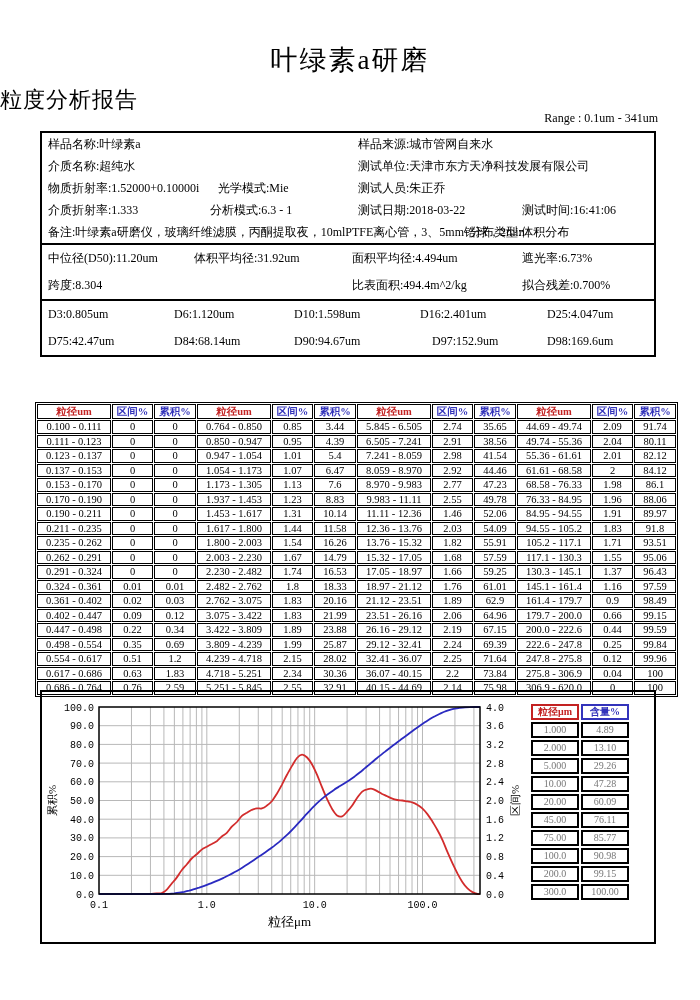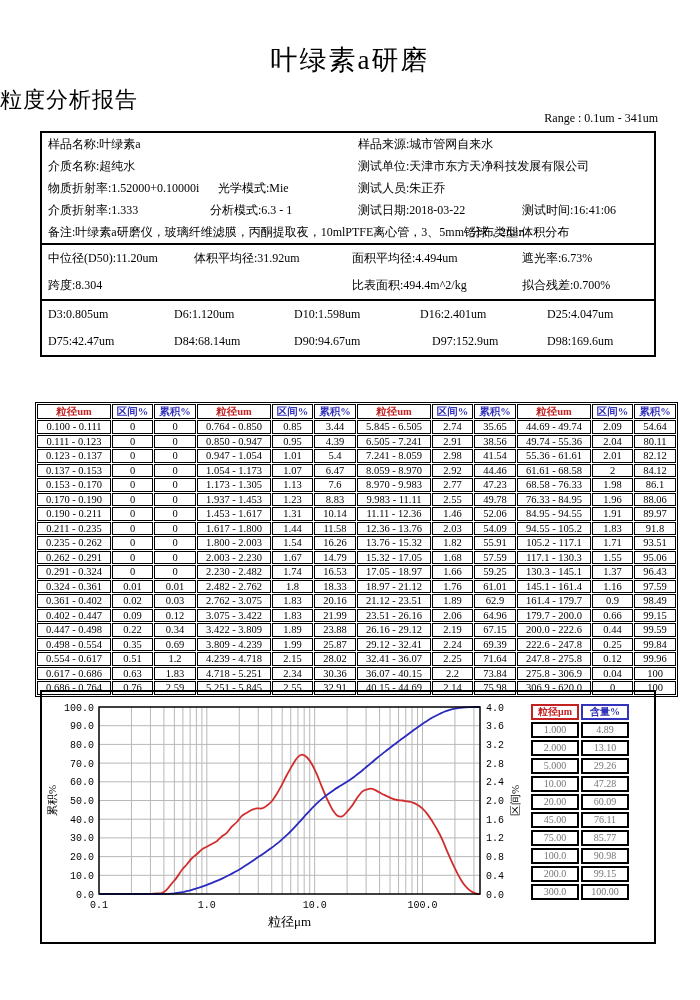--- a/index.html
+++ b/index.html
@@ -135,21 +135,21 @@
           <td>0</td>
           <td>0</td>
           <td>0.764 - 0.850</td>
           <td>0.85</td>
           <td>3.44</td>
           <td>5.845 - 6.505</td>
           <td>2.74</td>
           <td>35.65</td>
           <td>44.69 - 49.74</td>
           <td>2.09</td>
-          <td>54.64</td>
+          <td>91.74</td>
         </tr>
         <tr>
           <td>0.111 - 0.123</td>
           <td>0</td>
           <td>0</td>
           <td>0.850 - 0.947</td>
           <td>0.95</td>
           <td>4.39</td>
           <td>6.505 - 7.241</td>
           <td>2.91</td>

